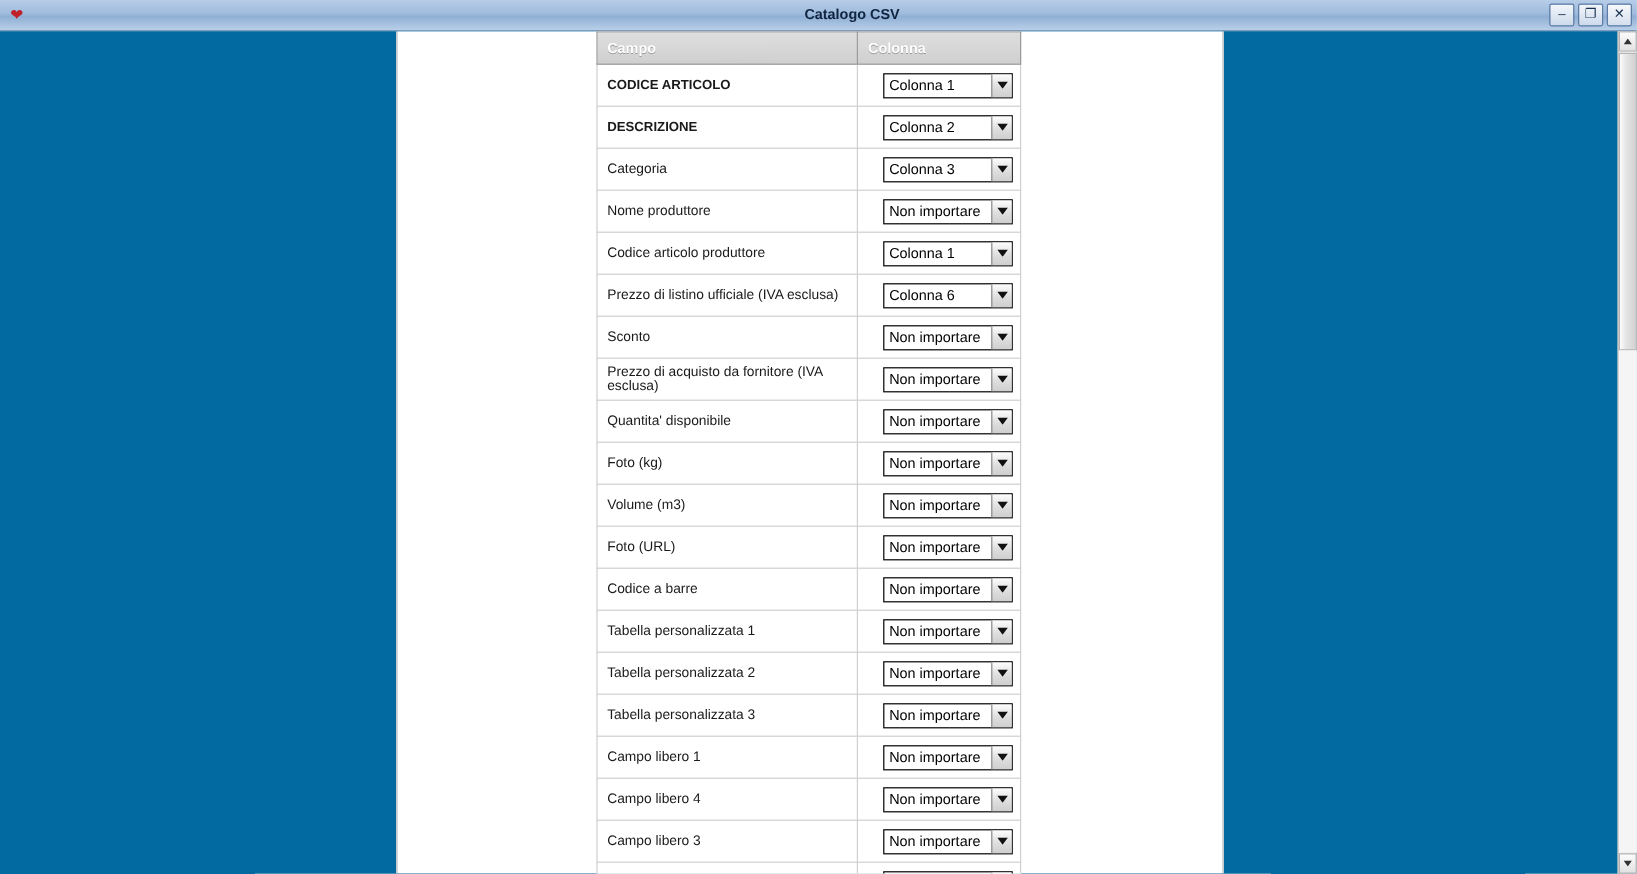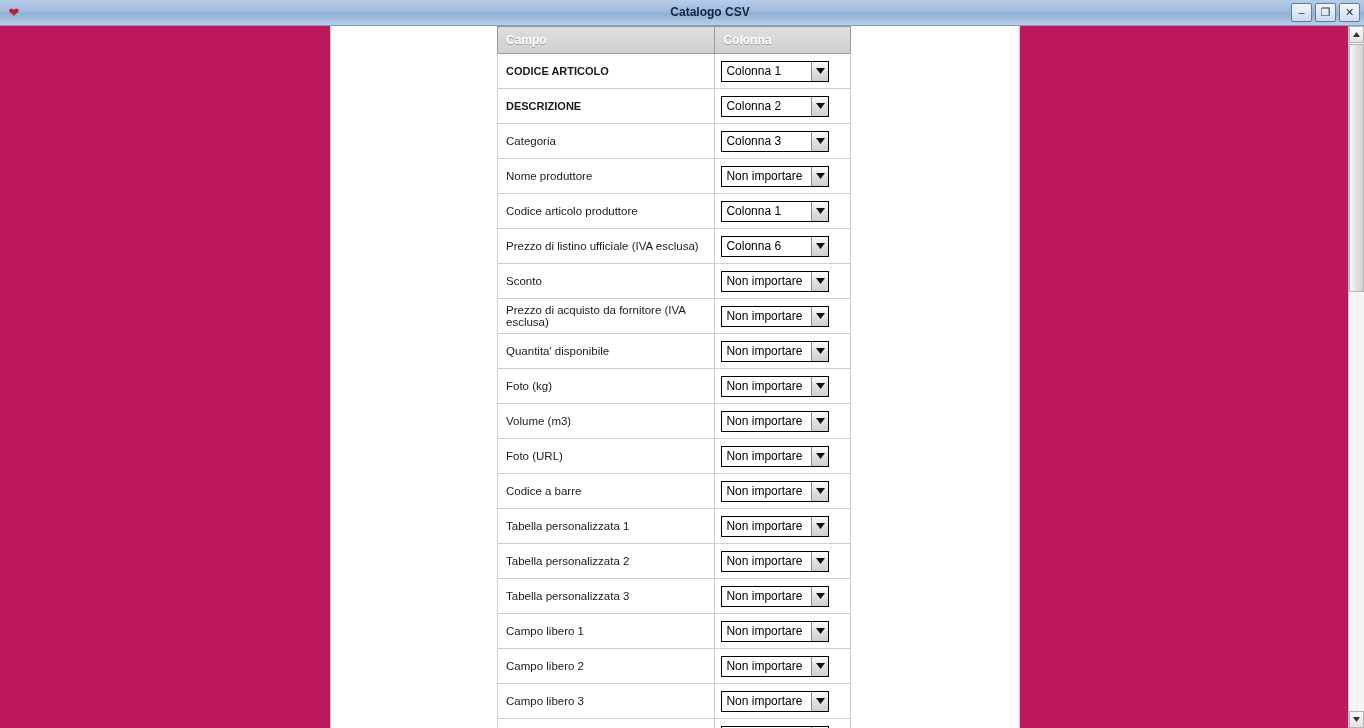--- a/index.html
+++ b/index.html
@@ -64,21 +64,21 @@
   .win-btn.close {
     background: linear-gradient(to bottom, #f6f8fb, #d4dfed);
   }
 
   
   .page {
     position: absolute;
     top: 26px; left: 0;
     width: 1364px;
     height: 702px;
-    background: #be185d;
+    background: #0369a1;
     overflow: hidden;
   }
 
   
   .col-sep {
     position: absolute;
     top: 0;
     width: 1px;
     height: 702px;
     background: #c9c9c9;
@@ -123,20 +123,21 @@
     padding: 0 8px;
     height: 34px;
     vertical-align: middle;
     background: #ffffff;
   }
   .csv-table td.field { width: 230px; }
   .csv-table td.field.bold { font-weight: bold; font-size: 11px; }
   .csv-table td.selectcell {
     width: 122px;
     padding: 0 6px;
+    text-align: right;
   }
 
   
   .combo {
     display: inline-flex;
     align-items: center;
     justify-content: space-between;
     width: 108px;
     height: 21px;
     border: 1px solid #000000;
@@ -417,21 +418,21 @@
           <td class="selectcell"><div class="combo">
               <span class="combo-text">Non importare</span>
               <span class="combo-arrow">
                 <svg width="9" height="6" viewBox="0 0 9 6">
                   <polygon points="0,0 9,0 4.5,6" fill="#111"></polygon>
                 </svg>
               </span>
             </div></td>
         </tr>
         <tr>
-          <td class="field">Campo libero 2</td>
+          <td class="field">Campo libero 4</td>
           <td class="selectcell"><div class="combo">
               <span class="combo-text">Non importare</span>
               <span class="combo-arrow">
                 <svg width="9" height="6" viewBox="0 0 9 6">
                   <polygon points="0,0 9,0 4.5,6" fill="#111"></polygon>
                 </svg>
               </span>
             </div></td>
         </tr>
         <tr>

